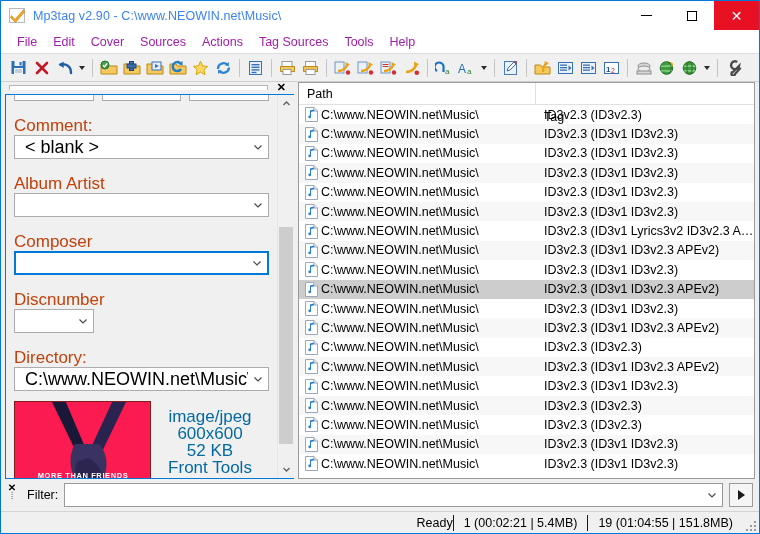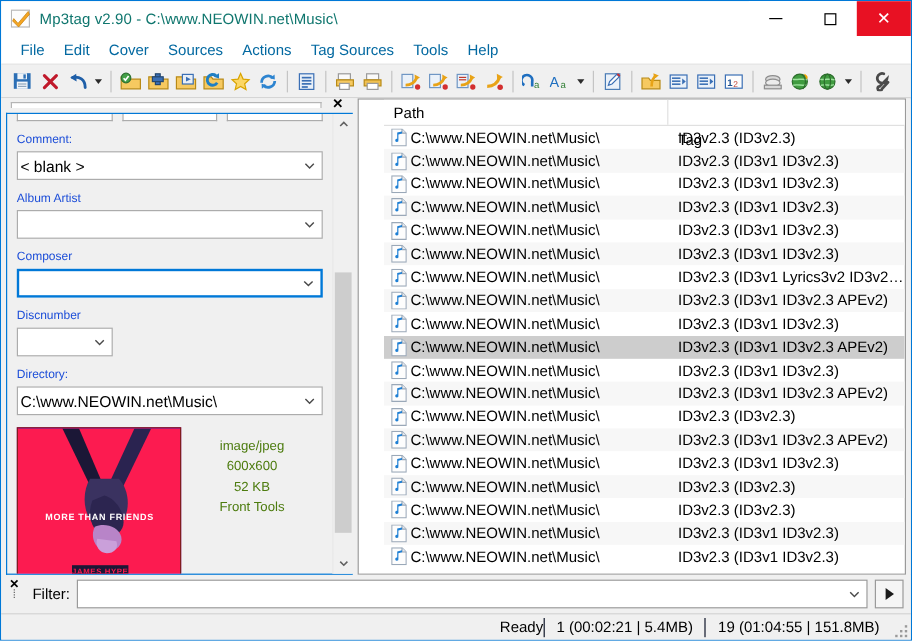--- a/index.html
+++ b/index.html
@@ -21,21 +21,21 @@
 
   
   .titlebar {
     height: 29px; flex: 0 0 29px;
     background: #ffffff;
     display: flex; align-items: center;
     position: relative;
   }
   .title-left { display: flex; align-items: center; padding-left: 8px; gap: 7px; }
   .app-icon { width: 17px; height: 17px; position: relative; }
-  .title-text { font-size: 12.5px; color: #0f766e; white-space: nowrap; letter-spacing: .1px; }
+  .title-text { font-size: 12.5px; color: #3b82f6; white-space: nowrap; letter-spacing: .1px; }
   .win-btns { position: absolute; right: 0; top: 0; height: 29px; display: flex; }
   .win-btn {
     width: 45px; height: 29px;
     display: flex; align-items: center; justify-content: center;
     background: #ffffff;
   }
   .win-btn.close { background: #e81123; }
   .wb-min { width: 11px; height: 1px; background: #000; }
   .wb-max { width: 10px; height: 10px; border: 1px solid #000; }
   .wb-close { color: #fff; font-size: 14px; line-height: 1; font-family: "DejaVu Sans", sans-serif; }
@@ -43,21 +43,21 @@
   
   .menubar {
     height: 24px; flex: 0 0 24px;
     background: #ffffff;
     display: flex; align-items: center;
     padding-left: 8px;
     border-bottom: 1px solid #dfdfdf;
   }
   .menu-item {
     padding: 3px 8px;
-    font-size: 12.5px; color: #0369a1;
+    font-size: 12.5px; color: #a21caf;
     white-space: nowrap;
   }
 
   
   .toolbar {
     height: 28px; flex: 0 0 28px;
     background: #f0f0f0;
     display: flex; align-items: center;
     padding-left: 6px;
     border-bottom: 1px solid #cfcfcf;
@@ -126,35 +126,35 @@
   }
   .partial-row {
     display: flex; gap: 8px; height: 6px; margin-top: 0px;
   }
   .partial-box {
     flex: 1; height: 6px;
     border: 1px solid #acacac; border-top: none;
     background: #ffffff;
   }
   .field-label {
-    font-size: 10px; color: #1d4ed8;
-    margin-top: 8px; margin-bottom: 2px;
+    font-size: 17px; color: #c2410c;
+    margin-top: 17px; margin-bottom: 2px;
     line-height: 15px;
   }
   .combo {
     height: 24px;
     border: 1px solid #acacac;
     background: #ffffff;
     display: flex; align-items: center;
     position: relative;
   }
   .combo.focused { border: 2px solid #0078d7; }
   .combo.narrow { width: 80px; }
   .combo-val {
-    padding-left: 2px; font-size: 13px; color: #000;
+    padding-left: 10px; font-size: 18px; color: #000;
     flex: 1 1 auto; white-space: nowrap; overflow: hidden;
   }
   .combo-chev {
     width: 20px; height: 100%;
     display: flex; align-items: center; justify-content: center;
     color: #4a4a4a;
   }
   .chev-svg { width: 10px; height: 10px; }
 
   
@@ -167,21 +167,21 @@
     overflow: hidden;
     flex: 0 0 137px;
   }
   .art-meta {
     flex: 1 1 auto;
     display: flex; flex-direction: column;
     align-items: center;
     padding-top: 8px;
     gap: 1px;
   }
-  .art-meta div { font-size: 11px; color: #4d7c0f; line-height: 16px; }
+  .art-meta div { font-size: 17px; color: #0369a1; line-height: 16px; }
 
   
   .lscroll {
     width: 17px; flex: 0 0 17px;
     background: #f0f0f0;
     border-left: 1px solid #e6e6e6;
     display: flex; flex-direction: column;
     position: relative;
   }
   .sb-btn {
@@ -209,21 +209,20 @@
     min-width: 0;
     padding: 0 4px 0 0;
   }
   .listview {
     flex: 1 1 auto;
     border: 1px solid #9a9a9a;
     background: #ffffff;
     display: flex; flex-direction: column;
     min-height: 0;
     overflow: hidden;
-    padding-left: 21px;
   }
   .lv-header {
     height: 22px; flex: 0 0 22px;
     display: flex;
     background: #ffffff;
     border-bottom: 1px solid #e0e0e0;
   }
   .lv-th {
     display: flex; align-items: center;
     font-size: 12.5px; color: #000;

